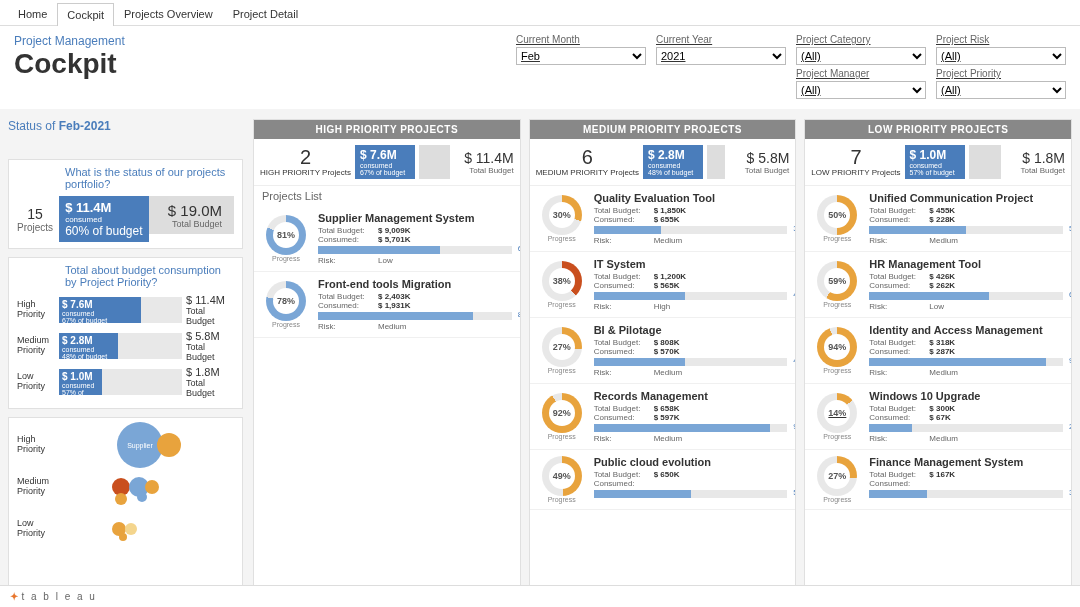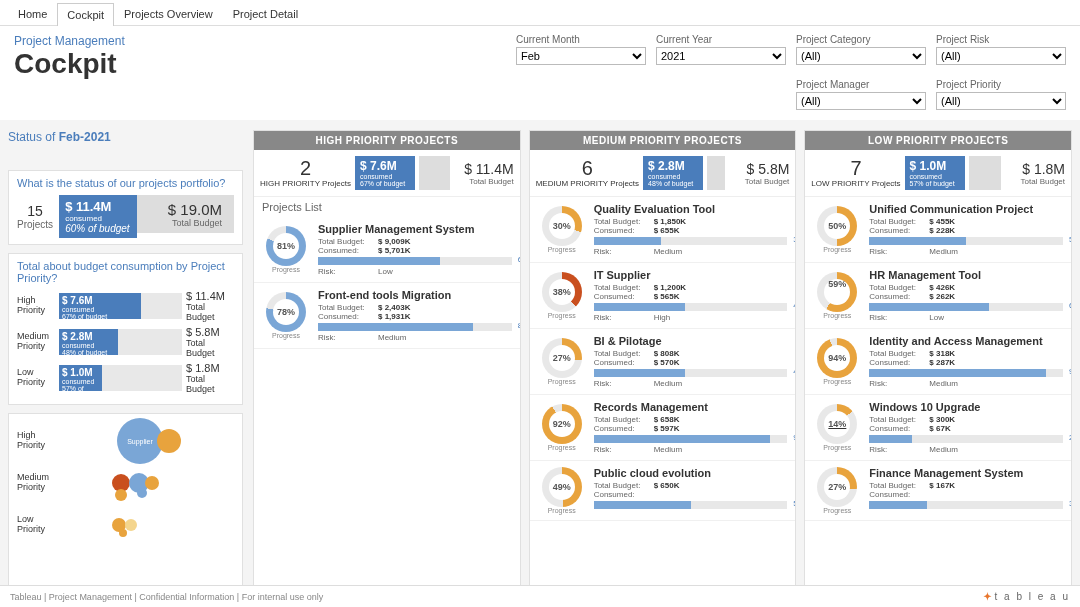--- a/index.html
+++ b/index.html
@@ -5,40 +5,40 @@
 * { margin: 0; padding: 0; box-sizing: border-box; font-family: Arial, Helvetica, sans-serif; }
 body { background: #f4f4f4; font-size: 11px; color: #333; width: 1080px; height: 607px; overflow: hidden; position: relative; }
 
 .tabs { display: flex; background: #fff; border-bottom: 1px solid #ddd; padding: 0 8px; height: 26px; align-items: flex-end; }
 .tab { padding: 5px 9px; font-size: 11px; border: 1px solid transparent; border-bottom: none; cursor: pointer; }
 .tab.active { border-color: #ccc; background: #fff; position: relative; top: 1px; }
 
 .header-area { background: #fff; padding: 8px 14px 10px 14px; display: flex; justify-content: space-between; }
 .title-block .sub { color: #4a7dbb; font-size: 12px; }
 .title-block h1 { font-size: 28px; font-weight: 700; color: #333; }
-.filters { display: grid; grid-template-columns: repeat(4, 130px); gap: 14px 10px; }
+.filters { display: grid; grid-template-columns: repeat(4, 130px); gap: 3px 10px; text-decoration: underline; }
 .filter { display: flex; flex-direction: column; }
 .filter label { font-size: 10px; color: #666; margin-bottom: 2px; }
 .filter select { font-size: 11px; height: 18px; border: 1px solid #bbb; background: #fff; }
 
 .content { display: flex; padding: 10px 8px 0 8px; gap: 10px; height: 498px; }
 .left-col { width: 235px; display: flex; flex-direction: column; gap: 8px; }
 .status-line { color: #4a7dbb; font-size: 12px; margin-bottom: 18px; }
 .status-line .bold { font-weight: 700; }
 .panel { background: #fff; border: 1px solid #e0e0e0; padding: 6px 8px; }
-.panel .q { color: #4a7dbb; font-size: 11px; margin-bottom: 6px; }
+.panel .q { color: #4a7dbb; font-size: 11px; margin-bottom: 6px; margin-left: 48px; }
 
 .portfolio-row { display: flex; align-items: center; gap: 6px; }
 .big-num { text-align: center; }
 .big-num .n { font-size: 14px; font-weight: 400; }
 .big-num .l { font-size: 10px; color: #666; }
 .budget-block { background: #4a7dbb; color: #fff; padding: 4px 6px; min-width: 78px; position: relative; }
 .budget-block .amt { font-size: 13px; font-weight: 700; }
 .budget-block .cons { font-size: 8px; }
-.budget-block .pct { font-size: 10px; font-style: italic; }
+.budget-block .pct { font-size: 12px; }
 .budget-bar { background: #ddd; height: 38px; flex: 1; display: flex; align-items: center; justify-content: flex-end; padding-right: 12px; }
 .total-budget { text-align: right; }
 .total-budget .amt { font-size: 15px; font-weight: 400; }
 .total-budget .lbl { font-size: 9px; color: #666; }
 
 .prio-row { display: flex; align-items: center; gap: 4px; margin-bottom: 4px; }
 .prio-label { width: 38px; font-size: 9px; line-height: 1.1; }
 .prio-bar-wrap { flex: 1; position: relative; height: 26px; background: #e8e8e8; }
 .prio-bar { position: absolute; left: 0; top: 0; bottom: 0; background: #4a7dbb; color: #fff; padding: 2px 3px; overflow: hidden; }
 .prio-bar .amt { font-size: 10px; font-weight: 700; }
@@ -375,21 +375,21 @@
           <div class="proj-item">
       <div class="donut-wrap">
         <div class="donut" style="background:conic-gradient(#c94f1e 0deg 136.8deg,#e8e8e8 136.8deg 360deg);">
           <div style="width:26px;height:26px;background:#fff;border-radius:50%;display:flex;align-items:center;justify-content:center;">
                   <span class="inner">38%</span>
                 </div>
         </div>
         <div class="donut-lbl">Progress</div>
       </div>
       <div class="proj-details">
-        <div class="proj-name">IT Supplier</div>
+        <div class="proj-name">IT System</div>
         <div class="proj-line">
                 <span class="k">Total Budget:</span>
                 <span class="v">$ 1,200K</span>
               </div>
         <div class="proj-line">
                 <span class="k">Consumed:</span>
                 <span class="v">$ 565K</span>
               </div>
         <div class="prog-bar">
           <div class="prog-fill" style="width:47%"></div>
@@ -531,21 +531,21 @@
         </div>
         <div class="risk-line">
                 <span class="k">Risk:</span>
                 <span>Medium</span>
               </div>
       </div>
     </div>
           <div class="proj-item">
       <div class="donut-wrap">
         <div class="donut" style="background:conic-gradient(#e8a33d 0deg 212.4deg,#e8e8e8 212.4deg 360deg);">
-          <div style="width:26px;height:26px;background:#fff;border-radius:50%;display:flex;justify-content:center;">
+          <div style="width:26px;height:26px;background:#fff;border-radius:50%;display:flex;align-items:center;justify-content:center;">
                   <span class="inner">59%</span>
                 </div>
         </div>
         <div class="donut-lbl">Progress</div>
       </div>
       <div class="proj-details">
         <div class="proj-name">HR Management Tool</div>
         <div class="proj-line">
                 <span class="k">Total Budget:</span>
                 <span class="v">$ 426K</span>
@@ -647,18 +647,17 @@
         </div>
 
       </div>
     </div>
         </div>
       </div>
     </div>
 </div>
 
 <div class="footer">
-  <span>Tableau | Project Management | Confidential Information | For internal use only</span>
   <span class="tableau-logo">
     <span class="plus">✦</span>
     <span style="letter-spacing:2px;">t a b l e a u</span>
   </span>
 </div>
 
 </body></html>

